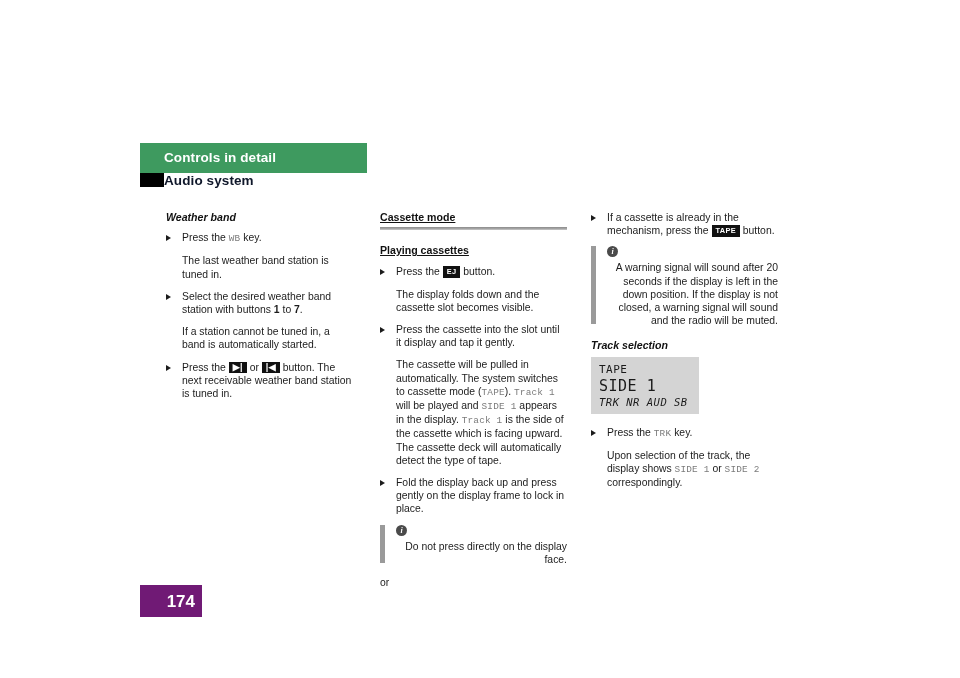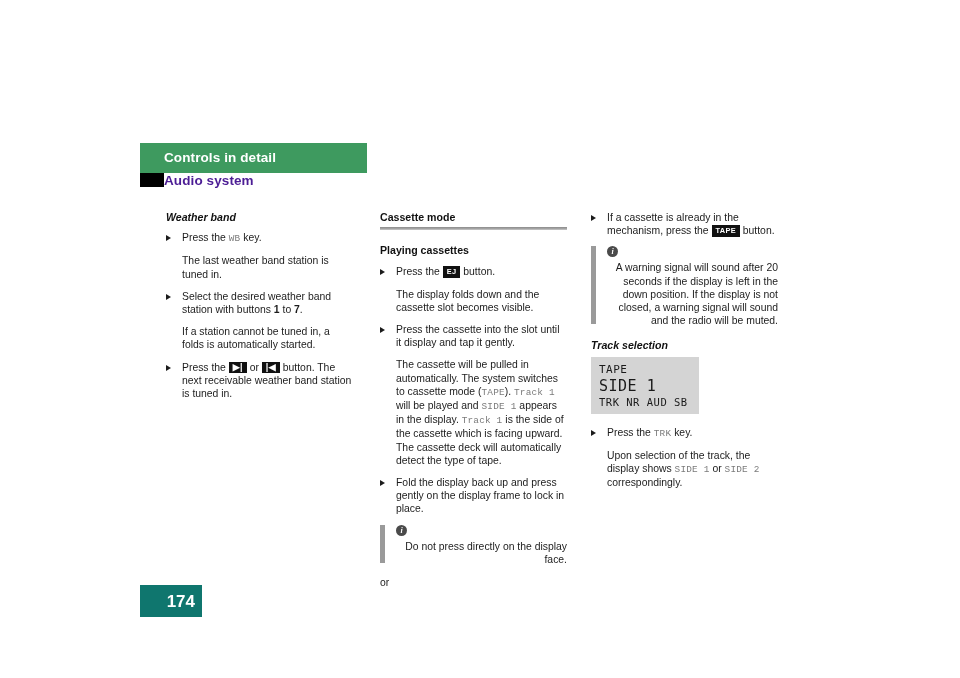--- a/index.html
+++ b/index.html
@@ -46,33 +46,33 @@
     width: 24px;
     height: 14px;
     background: #000000;
   }
   .subhead-title {
     position: absolute;
     left: 164px;
     top: 134px;
     font-size: 13.5px;
     font-weight: bold;
-    color: #4c1d95;
+    color: #0f172a;
     letter-spacing: 0.1px;
     text-align: center;
   }
 
   
   .page-number-box {
     position: absolute;
     left: 140px;
     top: 546px;
     width: 62px;
     height: 32px;
-    background: #0f766e;
+    background: #701a75;
   }
   .page-number-box span {
     position: absolute;
     right: 7px;
     top: 7px;
     font-size: 17px;
     font-weight: bold;
     color: #ffffff;
   }
 
@@ -94,20 +94,21 @@
     font-style: italic;
     font-size: 10.6px;
     margin: 0 0 7px 0;
     color: #111111;
   }
   .sec-title-bold {
     font-weight: bold;
     font-size: 10.6px;
     margin: 0 0 3px 0;
     color: #111111;
+    text-decoration: underline;
   }
   .rule {
     height: 3px;
     background: linear-gradient(to bottom, #8d8d8d 0%, #9e9e9e 45%, #c9c9c9 100%);
     margin: 2px 0 14px 0;
   }
 
   
   .bullet {
     position: relative;
@@ -212,20 +213,21 @@
     color: #1a1a1a;
     letter-spacing: 0.5px;
     line-height: 18px;
   }
   .lcd .l3 {
     font-family: "DejaVu Sans Mono", "Liberation Mono", monospace;
     font-size: 10.5px;
     color: #1a1a1a;
     letter-spacing: 0.5px;
     line-height: 14px;
+    font-style: italic;
   }
 
   
   .watermark {
     position: absolute;
     left: 658px;
     top: 642px;
     font-size: 23px;
     color: #c2c2c2;
     letter-spacing: 0.2px;
@@ -254,21 +256,21 @@
       <span>Press the </span><span class="mono">WB</span><span> key.</span>
     </div>
 
     <div class="para">The last weather band station is tuned in.</div>
 
     <div class="bullet">
       <span class="tri"></span>
       <span>Select the desired weather band station with buttons </span><b class="num">1</b><span> to </span><b class="num">7</b><span>.</span>
     </div>
 
-    <div class="para">If a station cannot be tuned in, a folds is automatically started.</div>
+    <div class="para">If a station cannot be tuned in, a band is automatically started.</div>
 
     <div class="bullet">
       <span class="tri"></span>
       <span>Press the </span><span class="keybadge glyph">▶|</span><span> or </span><span class="keybadge glyph">|◀</span><span> button. The next receivable weather band station is tuned in.</span>
     </div>
   </div>
 
   <div class="col col2">
     <div class="sec-title-bold">Cassette mode</div>
     <div class="rule"></div>

